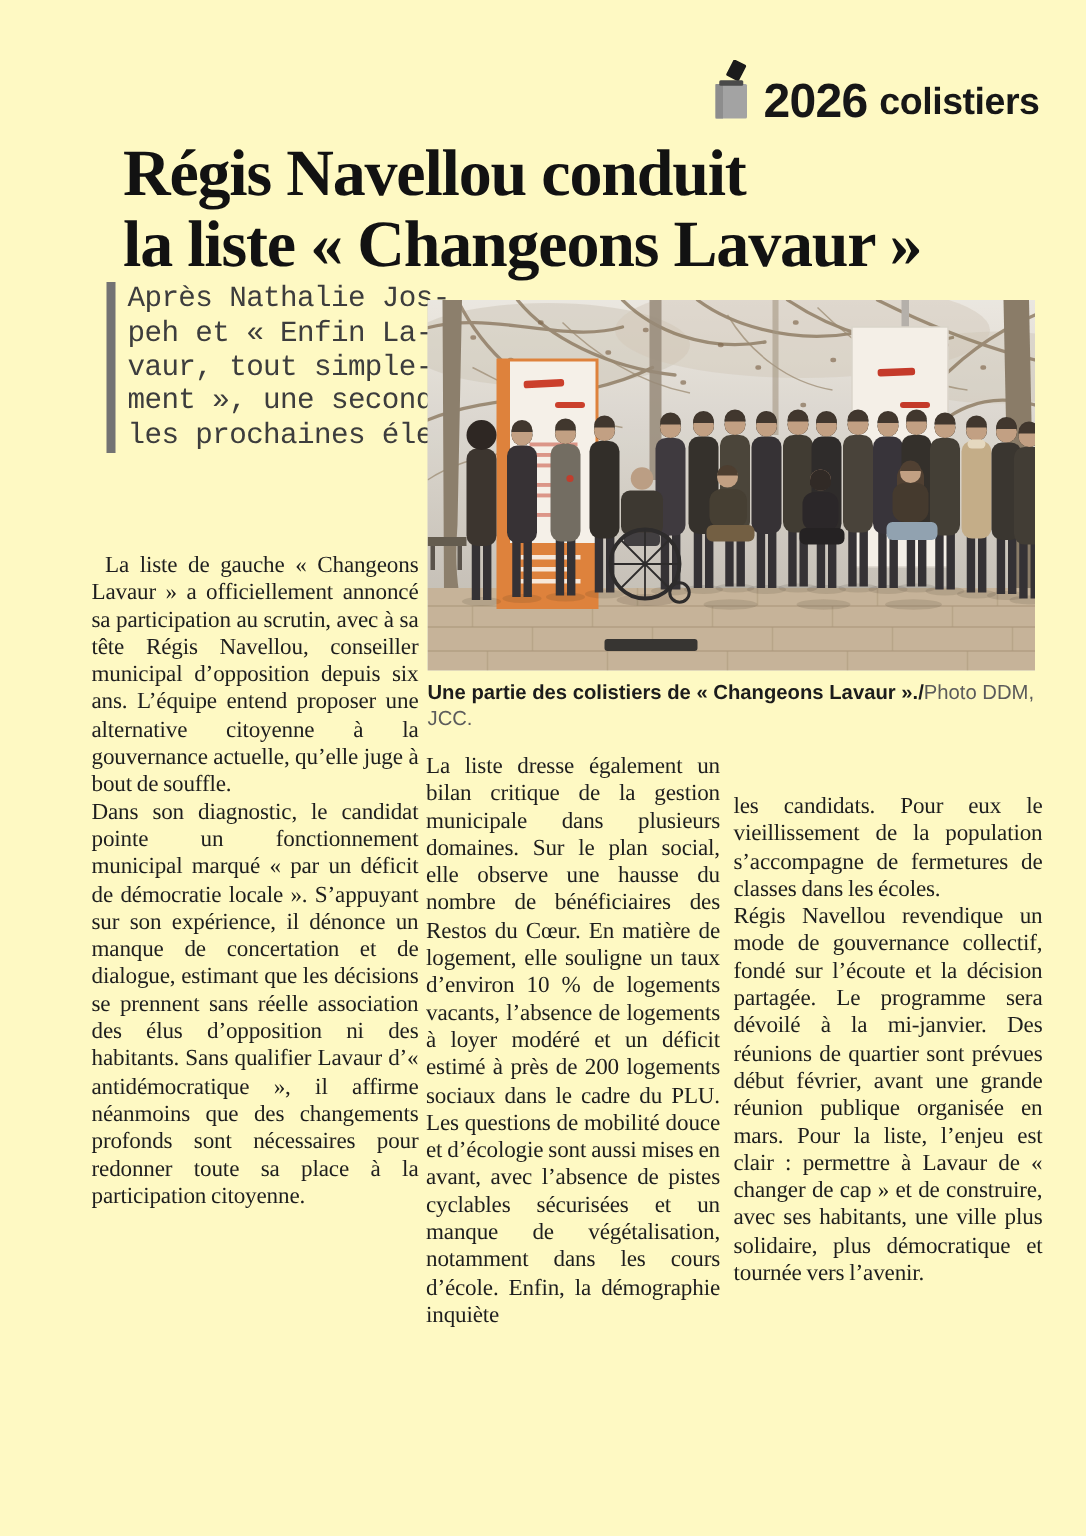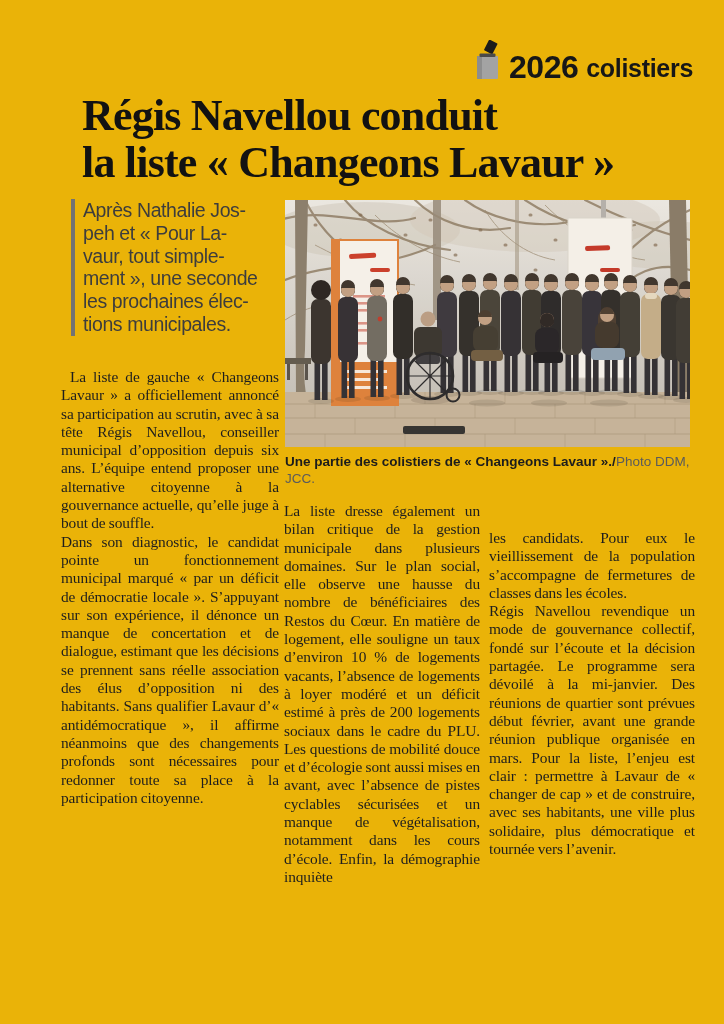--- a/index.html
+++ b/index.html
@@ -1,19 +1,19 @@
 <!DOCTYPE html>
 <html lang="fr"><head>
 <meta charset="utf-8">
 <style>
   * { margin:0; padding:0; box-sizing:border-box; }
   html,body { background:#ffffff; }
   .page {
     position:relative; width:724px; height:1024px; margin:0 auto;
-    background:#eab308; overflow:hidden;
+    background:#fef9c3; overflow:hidden;
     font-family:"Liberation Serif", serif;
   }
   
   .badge {
     position:absolute; top:40px; right:31px;
     display:flex; align-items:flex-end; gap:8px;
   }
   .badge svg { display:block; }
   .badge-year {
     font-family:"Liberation Sans", sans-serif; font-weight:700;
@@ -25,23 +25,23 @@
     padding-bottom:1px;
   }
   
   .headline {
     position:absolute; left:82px; top:92px; width:600px;
     font-family:"Liberation Serif", serif; font-weight:700;
     font-size:44px; line-height:1.07; color:#121212; letter-spacing:-0.8px;
   }
   
   .lead {
-    position:absolute; left:71px; top:199px; width:215px;
-    border-left:4px solid #737373; padding-left:8px;
-    font-family:Liberation Sans, sans-serif;
+    position:absolute; left:71px; top:188px; width:215px;
+    border-left:6px solid #737373; padding-left:8px;
+    font-family:Liberation Mono, monospace;
     font-size:19.5px; line-height:22.8px; color:#3d3d3d; letter-spacing:-0.4px;
   }
   .lead-line { white-space:nowrap; }
   
   .photo {
     position:absolute; left:285px; top:200px; width:405px; height:247px;
     overflow:hidden; background:#d5d1ca;
   }
   .photo svg { display:block; }
   .caption {
@@ -86,25 +86,24 @@
     <span class="badge-section">colistiers</span>
   </div>
 
   <h1 class="headline">
     <span>Régis Navellou conduit</span><br>
     <span>la liste « Changeons Lavaur »</span>
   </h1>
 
   <div class="lead">
       <div class="lead-line">Après Nathalie Jos-</div>
-      <div class="lead-line">peh et « Pour La-</div>
+      <div class="lead-line">peh et « Enfin La-</div>
       <div class="lead-line">vaur, tout simple-</div>
       <div class="lead-line">ment », une seconde</div>
       <div class="lead-line">les prochaines élec-</div>
-      <div class="lead-line">tions municipales.</div>
     </div>
 
   <figure class="photo" aria-label="Une vingtaine de colistiers posent en extérieur sous des platanes dénudés, avec deux kakémonos « Lavaur », un homme en fauteuil roulant au centre et trois personnes accroupies au premier plan.">
     <svg width="405" height="247" viewBox="0 0 405 247">
       <defs>
         <linearGradient id="sky" x1="0" y1="0" x2="0" y2="1">
           <stop offset="0" stop-color="#edebe7"></stop>
           <stop offset="1" stop-color="#c6c2bb"></stop>
         </linearGradient>
         <g id="fig">

